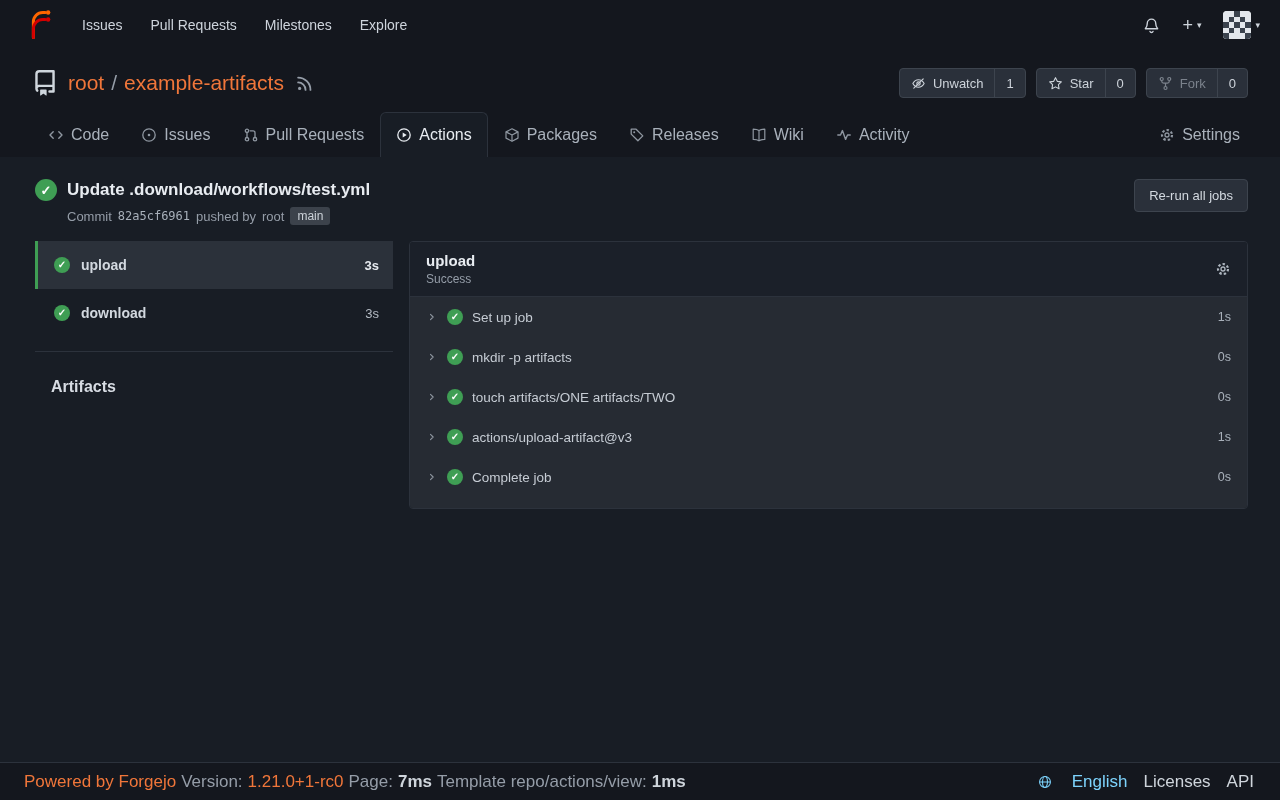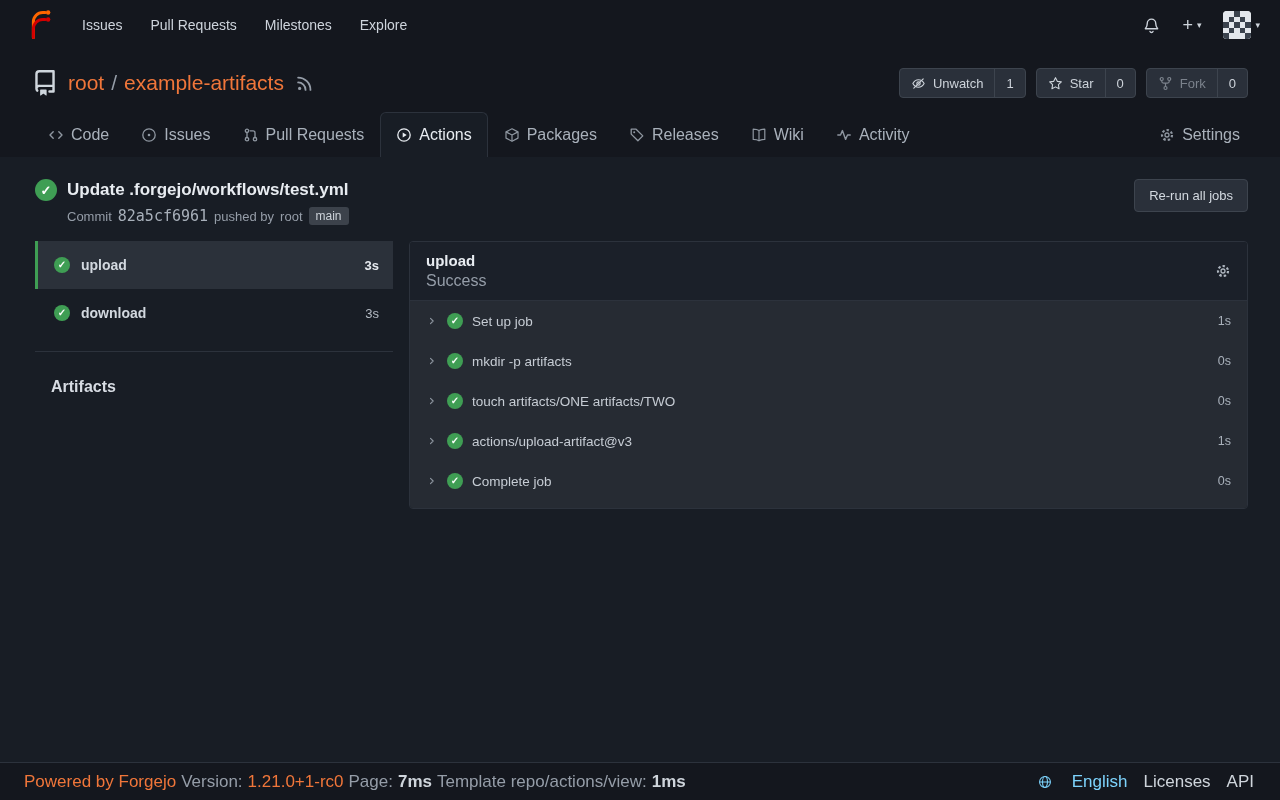--- a/index.html
+++ b/index.html
@@ -54,21 +54,21 @@
   .tab.active .t-icon{color:#e8ecf1;}
   .tab-spacer{flex:1;}
 
   
   .content{flex:1;display:flex;flex-direction:column;background:var(--body);overflow:hidden;}
   .run-header{display:flex;align-items:flex-start;margin:22px 32px 16px 35px;}
   .run-title-block{display:flex;flex-direction:column;gap:6px;}
   .run-title-line{display:flex;align-items:center;gap:10px;}
   .run-title{font-size:17px;font-weight:700;color:#e8ecf1;margin:0;}
   .commit-line{margin-left:32px;font-size:13px;color:var(--muted);display:flex;align-items:center;gap:6px;}
-  .sha{font-family:"DejaVu Sans Mono",monospace;font-size:15px;color:#a8b0ba;}
+  .sha{font-family:"DejaVu Sans Mono",monospace;font-size:12px;color:#a8b0ba;}
   .branch-badge{background:#3c424b;color:#ccd2d9;font-size:12px;padding:2px 7px;border-radius:3px;line-height:1.2;}
   .rerun-btn{margin-left:auto;background:var(--btn);border:1px solid var(--btn-border);border-radius:4px;color:#d3d9e0;font-size:13px;padding:8px 14px;font-family:inherit;cursor:pointer;}
 
   
   .check-badge{width:16px;height:16px;border-radius:50%;background:var(--green);color:#fff;display:inline-flex;align-items:center;justify-content:center;font-size:10px;font-weight:700;flex:none;line-height:1;}
   .check-badge.large{width:22px;height:22px;font-size:13px;}
 
   
   .run-body{display:flex;align-items:flex-start;margin:0 32px 0 35px;flex:1;overflow:hidden;}
   .jobs-col{width:358px;flex:none;margin-right:16px;}
@@ -80,21 +80,21 @@
   .jobs-divider{border:none;border-top:1px solid var(--border);margin:14px 0 0 0;}
   .artifacts-heading{font-size:16px;font-weight:600;color:#d7dce3;margin:26px 0 18px 16px;}
   .artifact-item{display:flex;align-items:center;gap:7px;margin-left:18px;font-size:13.5px;}
   .artifact-item .a-icon{color:#aeb6bf;display:flex;}
   .artifact-link{color:var(--orange);}
 
   
   .panel{flex:1;border:1px solid var(--border);border-radius:4px;overflow:hidden;align-self:stretch;max-height:266px;display:flex;flex-direction:column;}
   .panel-header{display:flex;align-items:center;justify-content:space-between;padding:10px 16px;background:#1b2029;border-bottom:1px solid var(--border);}
   .panel-job-name{font-size:15px;font-weight:700;color:#e8ecf1;}
-  .panel-status{font-size:16px;color:var(--muted);margin-top:3px;}
+  .panel-status{font-size:12px;color:var(--muted);margin-top:3px;}
   .panel-gear{color:#aeb6bf;cursor:pointer;}
   .steps{background:var(--row);flex:1;}
   .step-row{display:flex;align-items:center;gap:9px;height:40px;padding:0 16px;cursor:pointer;}
   .step-chevron{color:#8b939d;display:flex;flex:none;}
   .step-name{font-size:13.5px;color:#c6ccd4;}
   .step-dur{margin-left:auto;font-size:12.5px;color:#a8b0ba;}
 
   
   .footer{height:37px;flex:none;background:var(--nav);border-top:1px solid var(--border);display:flex;align-items:center;justify-content:space-between;padding:0 26px 0 24px;font-size:17px;color:var(--muted);}
   .footer-left{display:flex;align-items:center;gap:5px;white-space:nowrap;}
@@ -297,21 +297,21 @@
   </header>
 
   <main class="content">
 
     <div class="run-header">
       <div class="run-title-block">
         <div class="run-title-line">
           <span class="check-badge large">
               <span>✓</span>
             </span>
-          <h1 class="run-title">Update .forgejo/workflows/test.yml</h1>
+          <h1 class="run-title">Update .download/workflows/test.yml</h1>
         </div>
         <div class="commit-line">
           <span>Commit</span>
           <a class="sha">82a5cf6961</a>
           <span>pushed by</span>
           <span>root</span>
           <a class="branch-badge">main</a>
         </div>
       </div>
       <button class="rerun-btn">Re-run all jobs</button>

